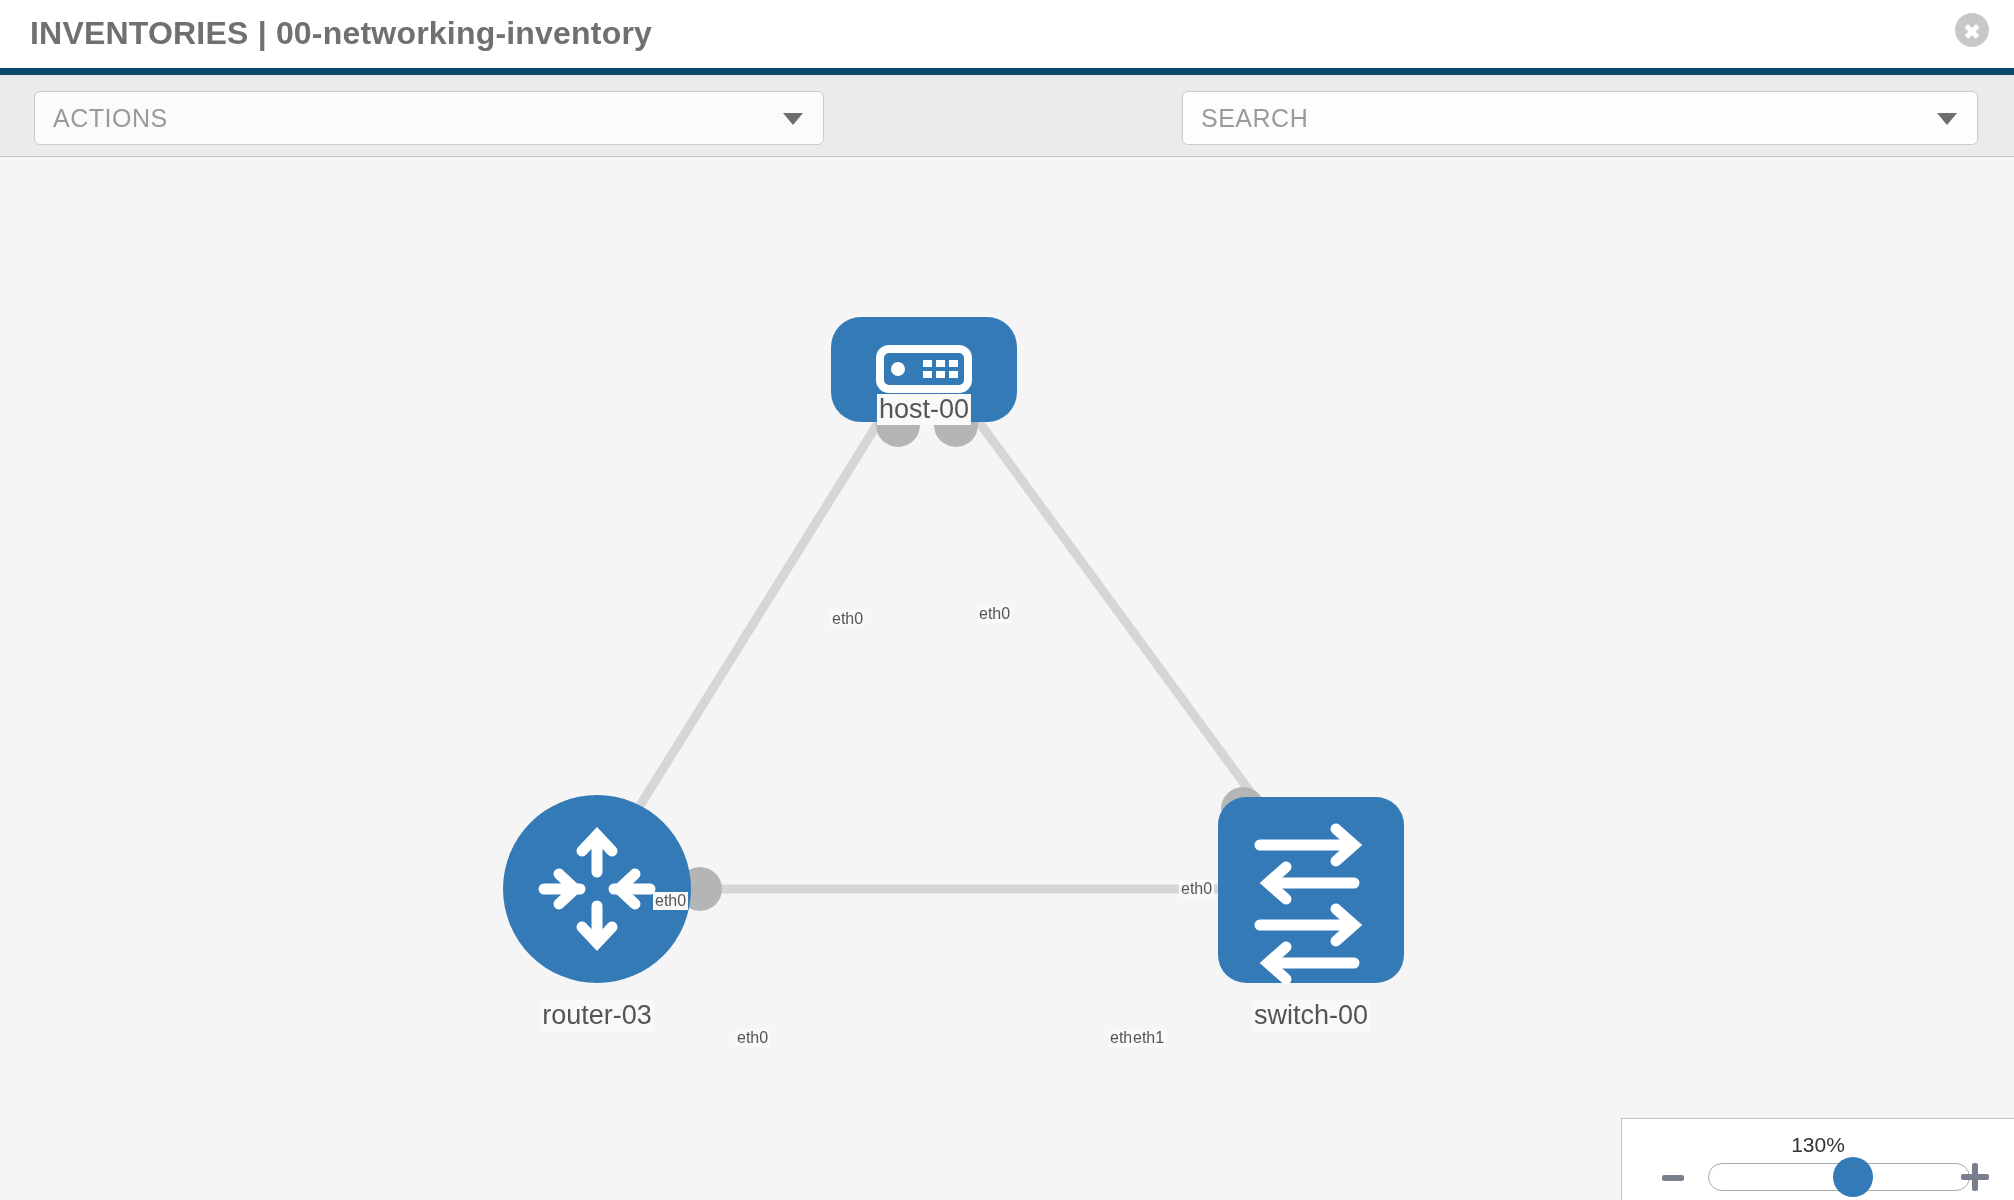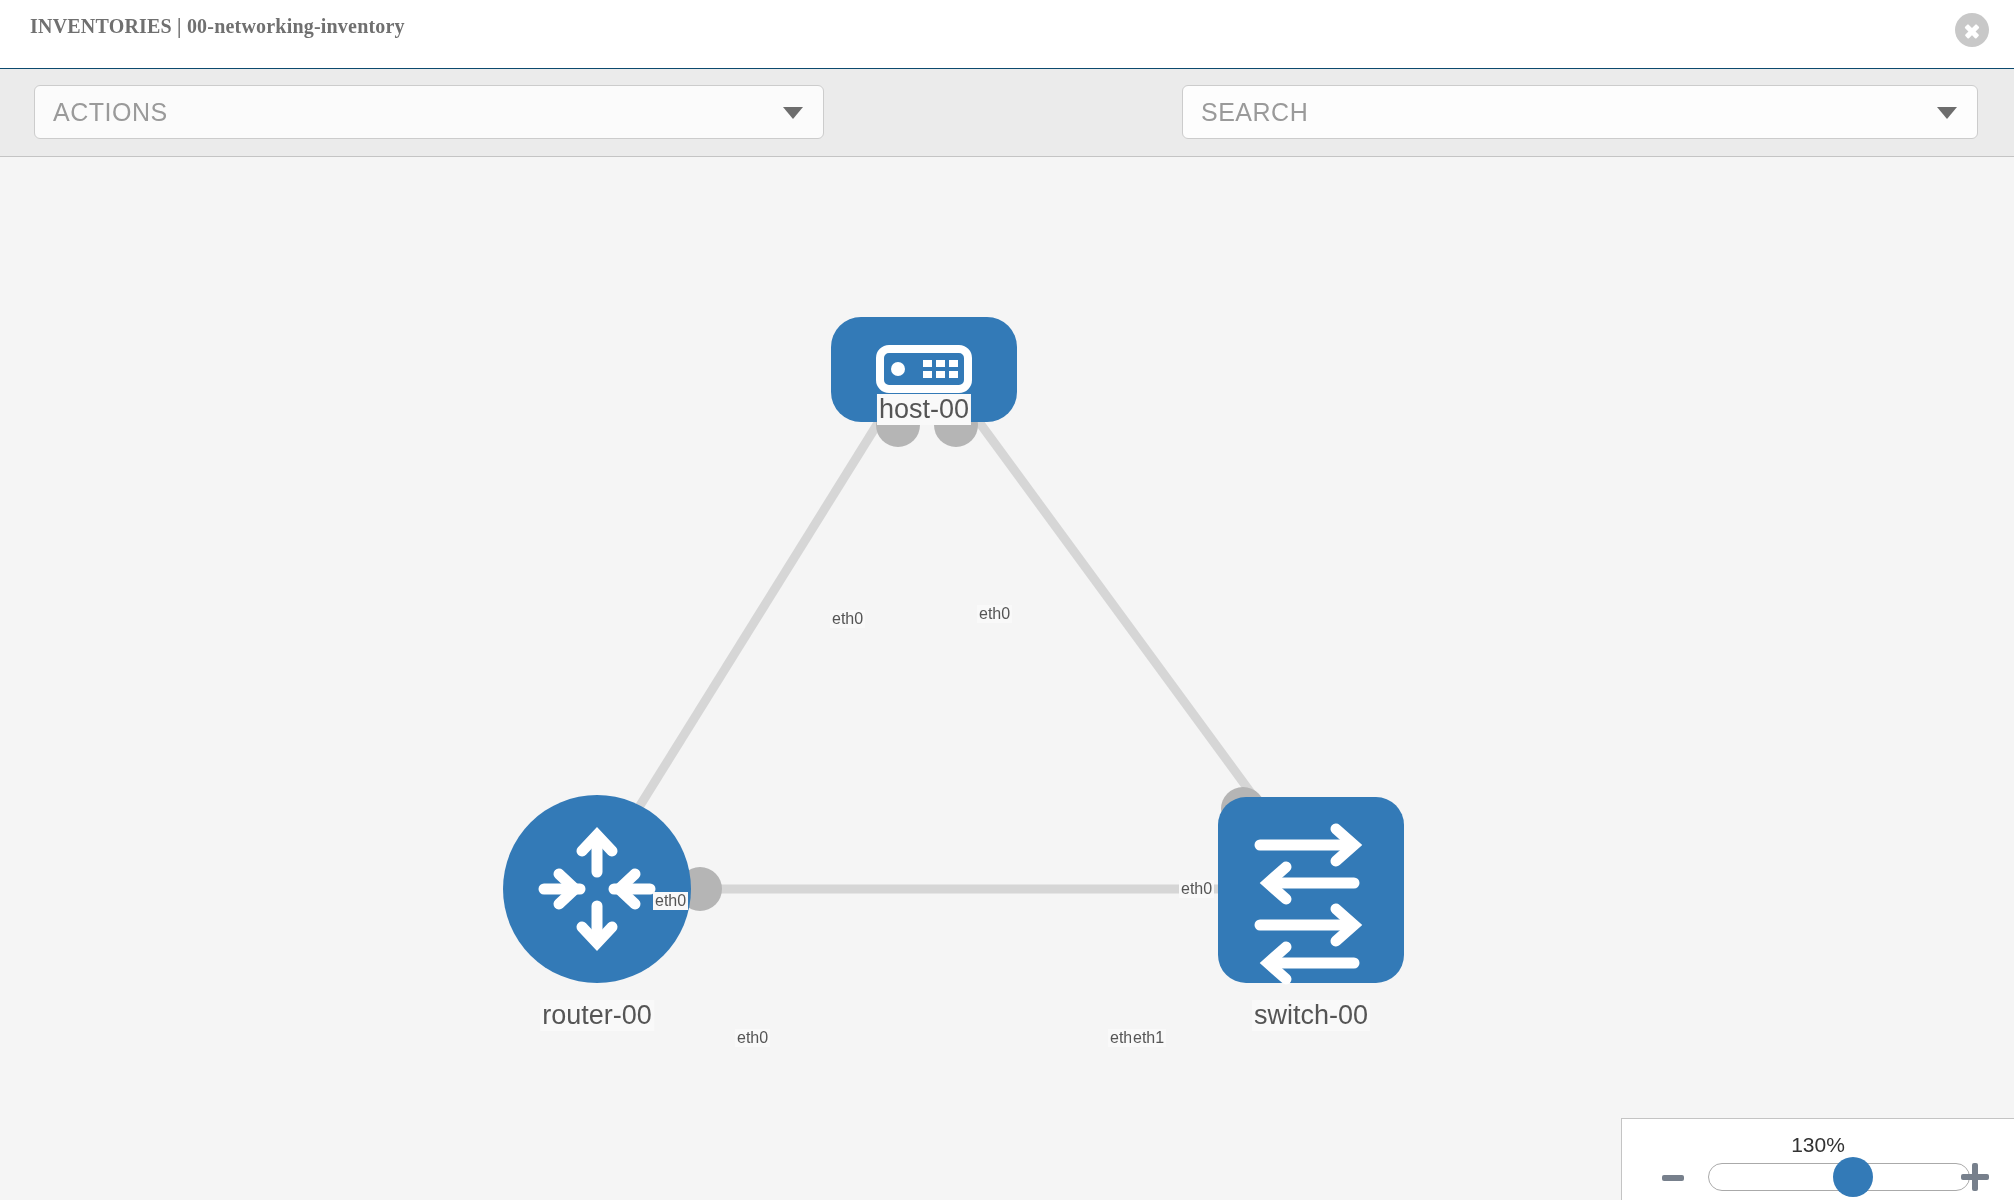--- a/index.html
+++ b/index.html
@@ -25,26 +25,25 @@
     left: 0; top: 0;
     width: 2014px;
     height: 68px;
     background: #ffffff;
     box-sizing: border-box;
   }
   .header-title {
     position: absolute;
     left: 30px;
     top: 15px;
-    font-size: 20px;
+    font-size: 32px;
     font-weight: bold;
     color: #707070;
     letter-spacing: 0.2px;
     white-space: nowrap;
-    font-family: Liberation Serif, serif;
   }
   .close-btn {
     position: absolute;
     right: 25px;
     top: 13px;
     width: 34px;
     height: 34px;
     border-radius: 50%;
     background: #c8c8c8;
     cursor: pointer;
@@ -63,21 +62,21 @@
   .close-btn::before { transform: rotate(45deg); }
   .close-btn::after  { transform: rotate(-45deg); }
 
   
   .toolbar {
     position: absolute;
     left: 0; top: 68px;
     width: 2014px;
     height: 89px;
     background: #ebebeb;
-    border-top: 1px solid #0c4a6e;
+    border-top: 7px solid #0c4a6e;
     border-bottom: 1px solid #c4c4c4;
     box-sizing: border-box;
   }
 
   .select-box {
     position: absolute;
     background: #fbfbfb;
     border: 1px solid #ccc;
     border-radius: 6px;
     box-sizing: border-box;
@@ -321,21 +320,21 @@
           <line x1="1252" y1="768" x2="1344" y2="768"></line>
           <polyline points="1328,752 1346,768 1328,784"></polyline>
           <line x1="1262" y1="806" x2="1346" y2="806"></line>
           <polyline points="1278,790 1260,806 1278,822"></polyline>
         </g>
       </g>
     </svg>
 
     <div class="node-label" style="left:916px; top:237px;">host-00</div>
 
-    <div class="node-label" style="left:589px; top:843px;">router-00</div>
+    <div class="node-label" style="left:589px; top:843px;">router-03</div>
 
     <div class="node-label" style="left:1303px; top:843px;">switch-00</div>
 
     <div class="edge-label" style="left:822px; top:453px;">eth0</div>
 
     <div class="edge-label" style="left:969px; top:448px;">eth0</div>
 
     <div class="edge-label" style="left:645px; top:735px;">eth0</div>
 
     <div class="edge-label" style="left:1171px; top:723px;">eth0</div>

